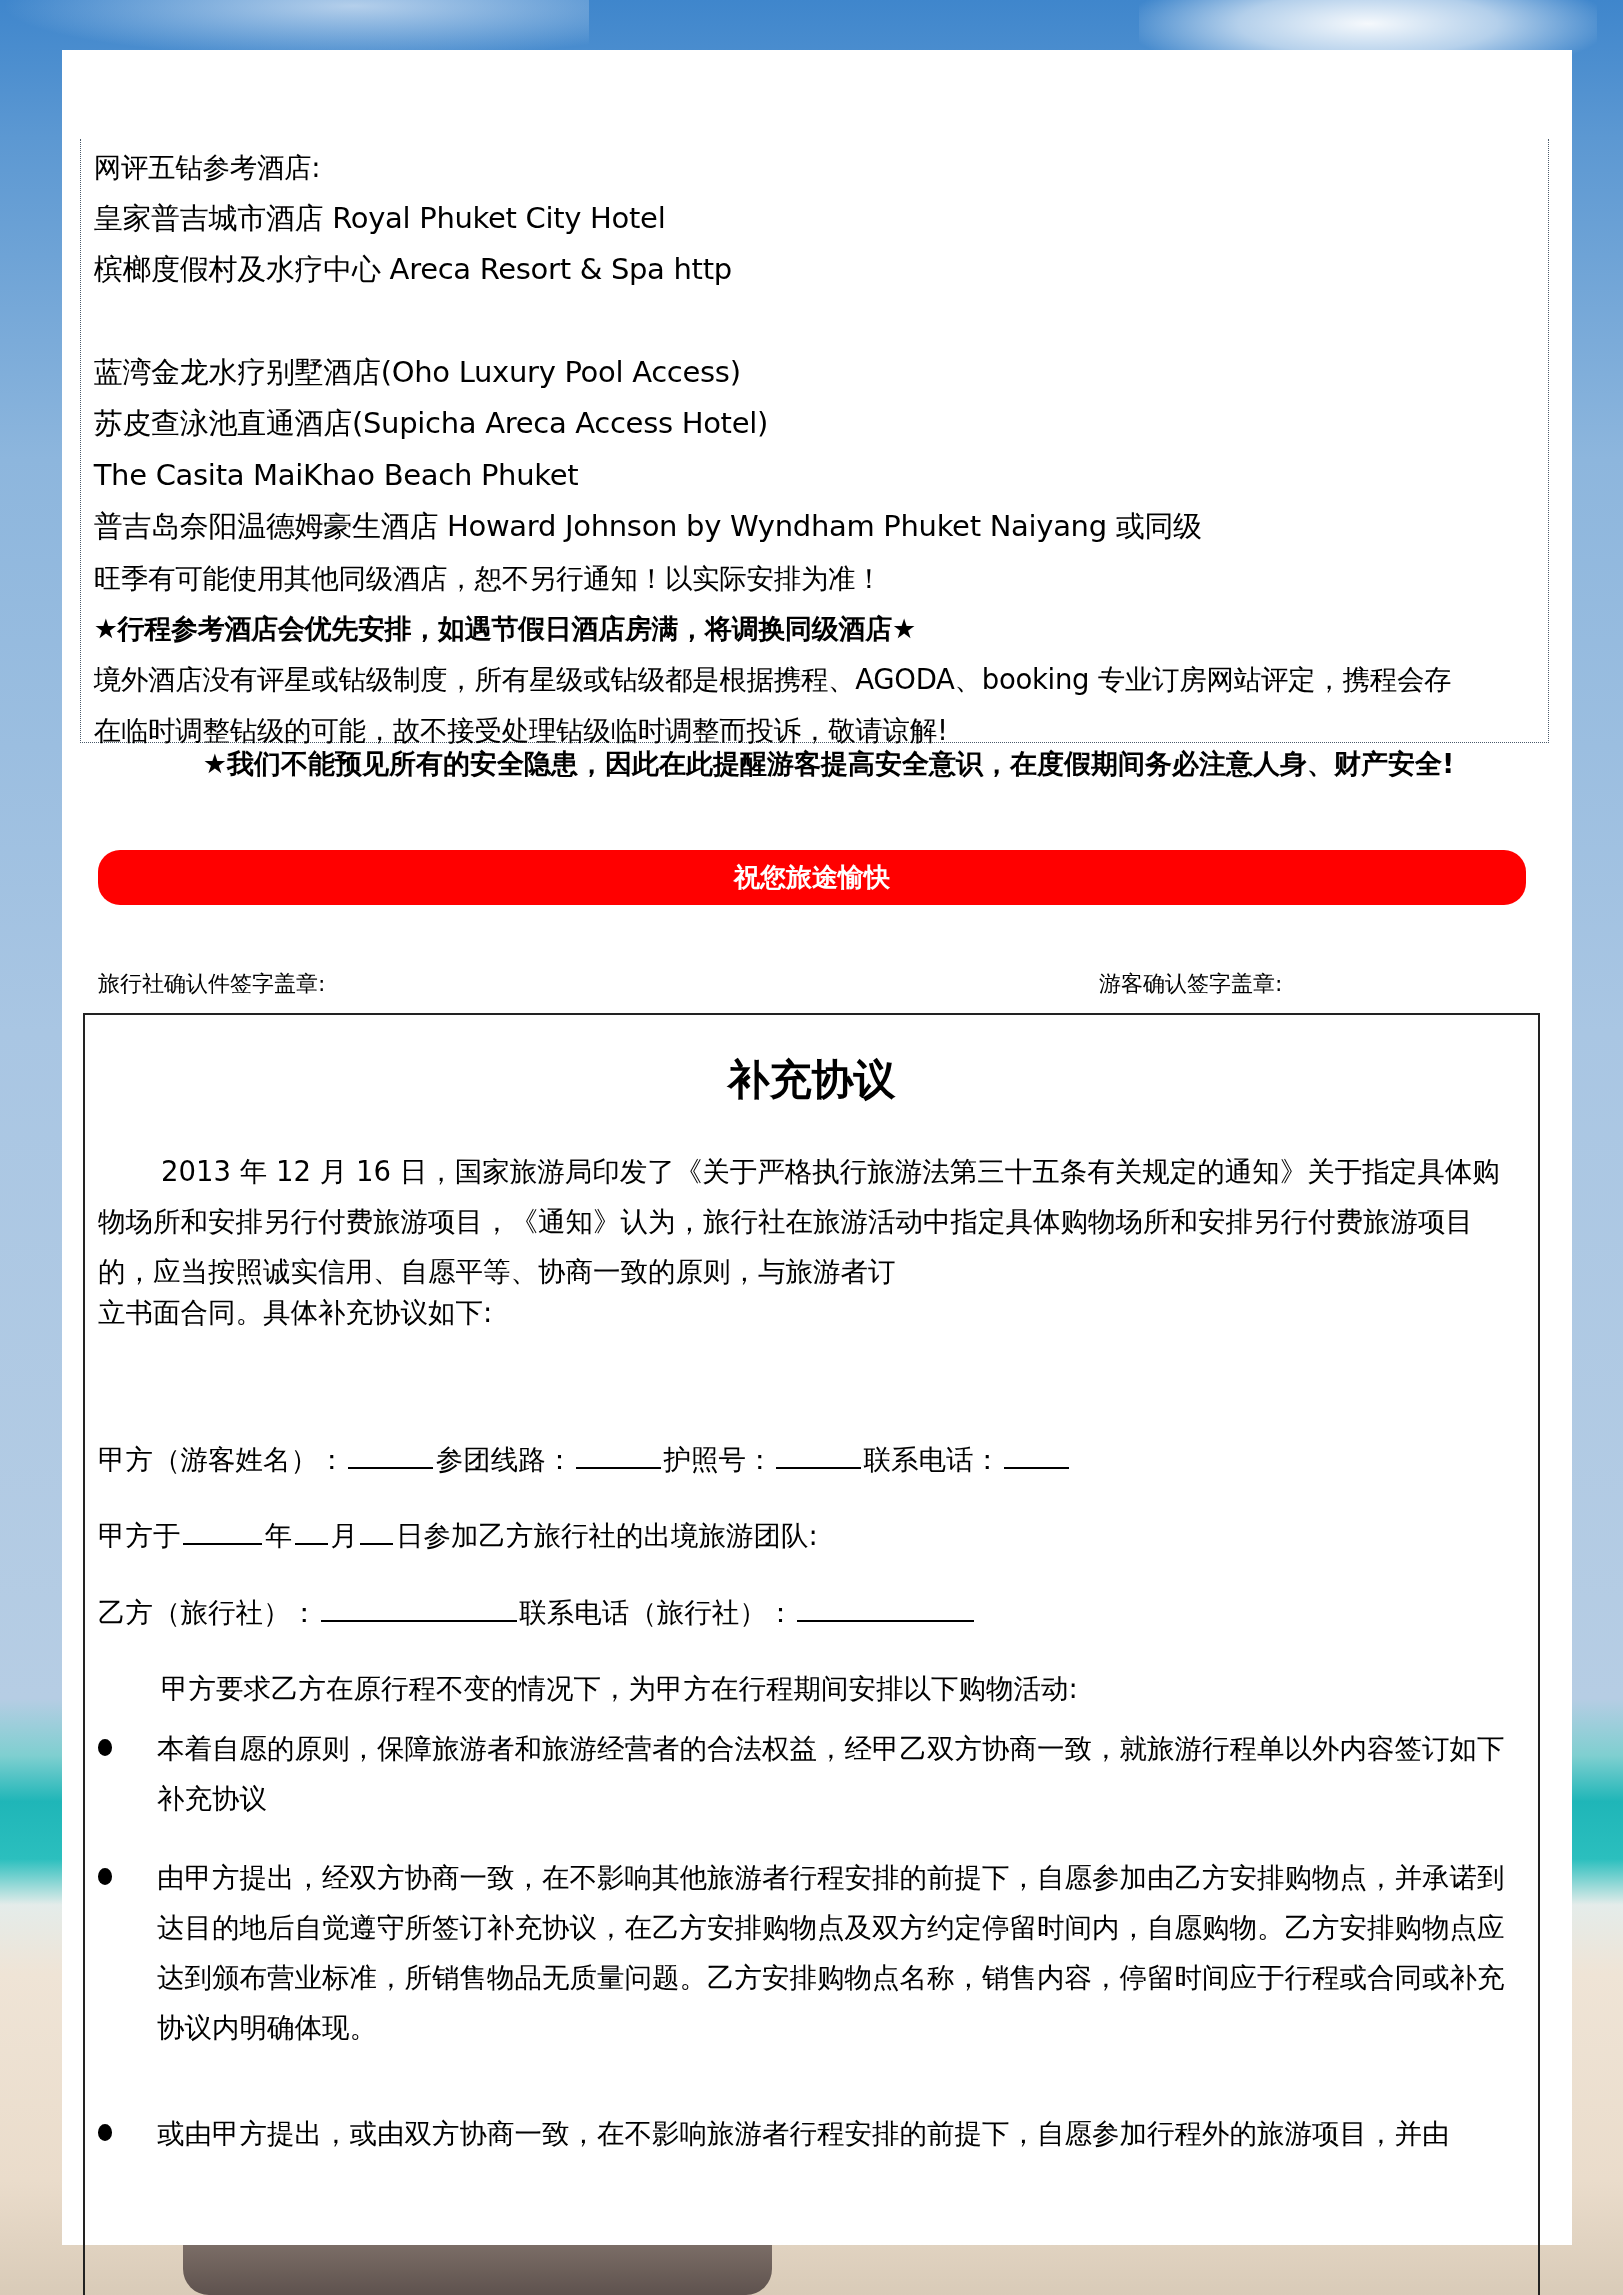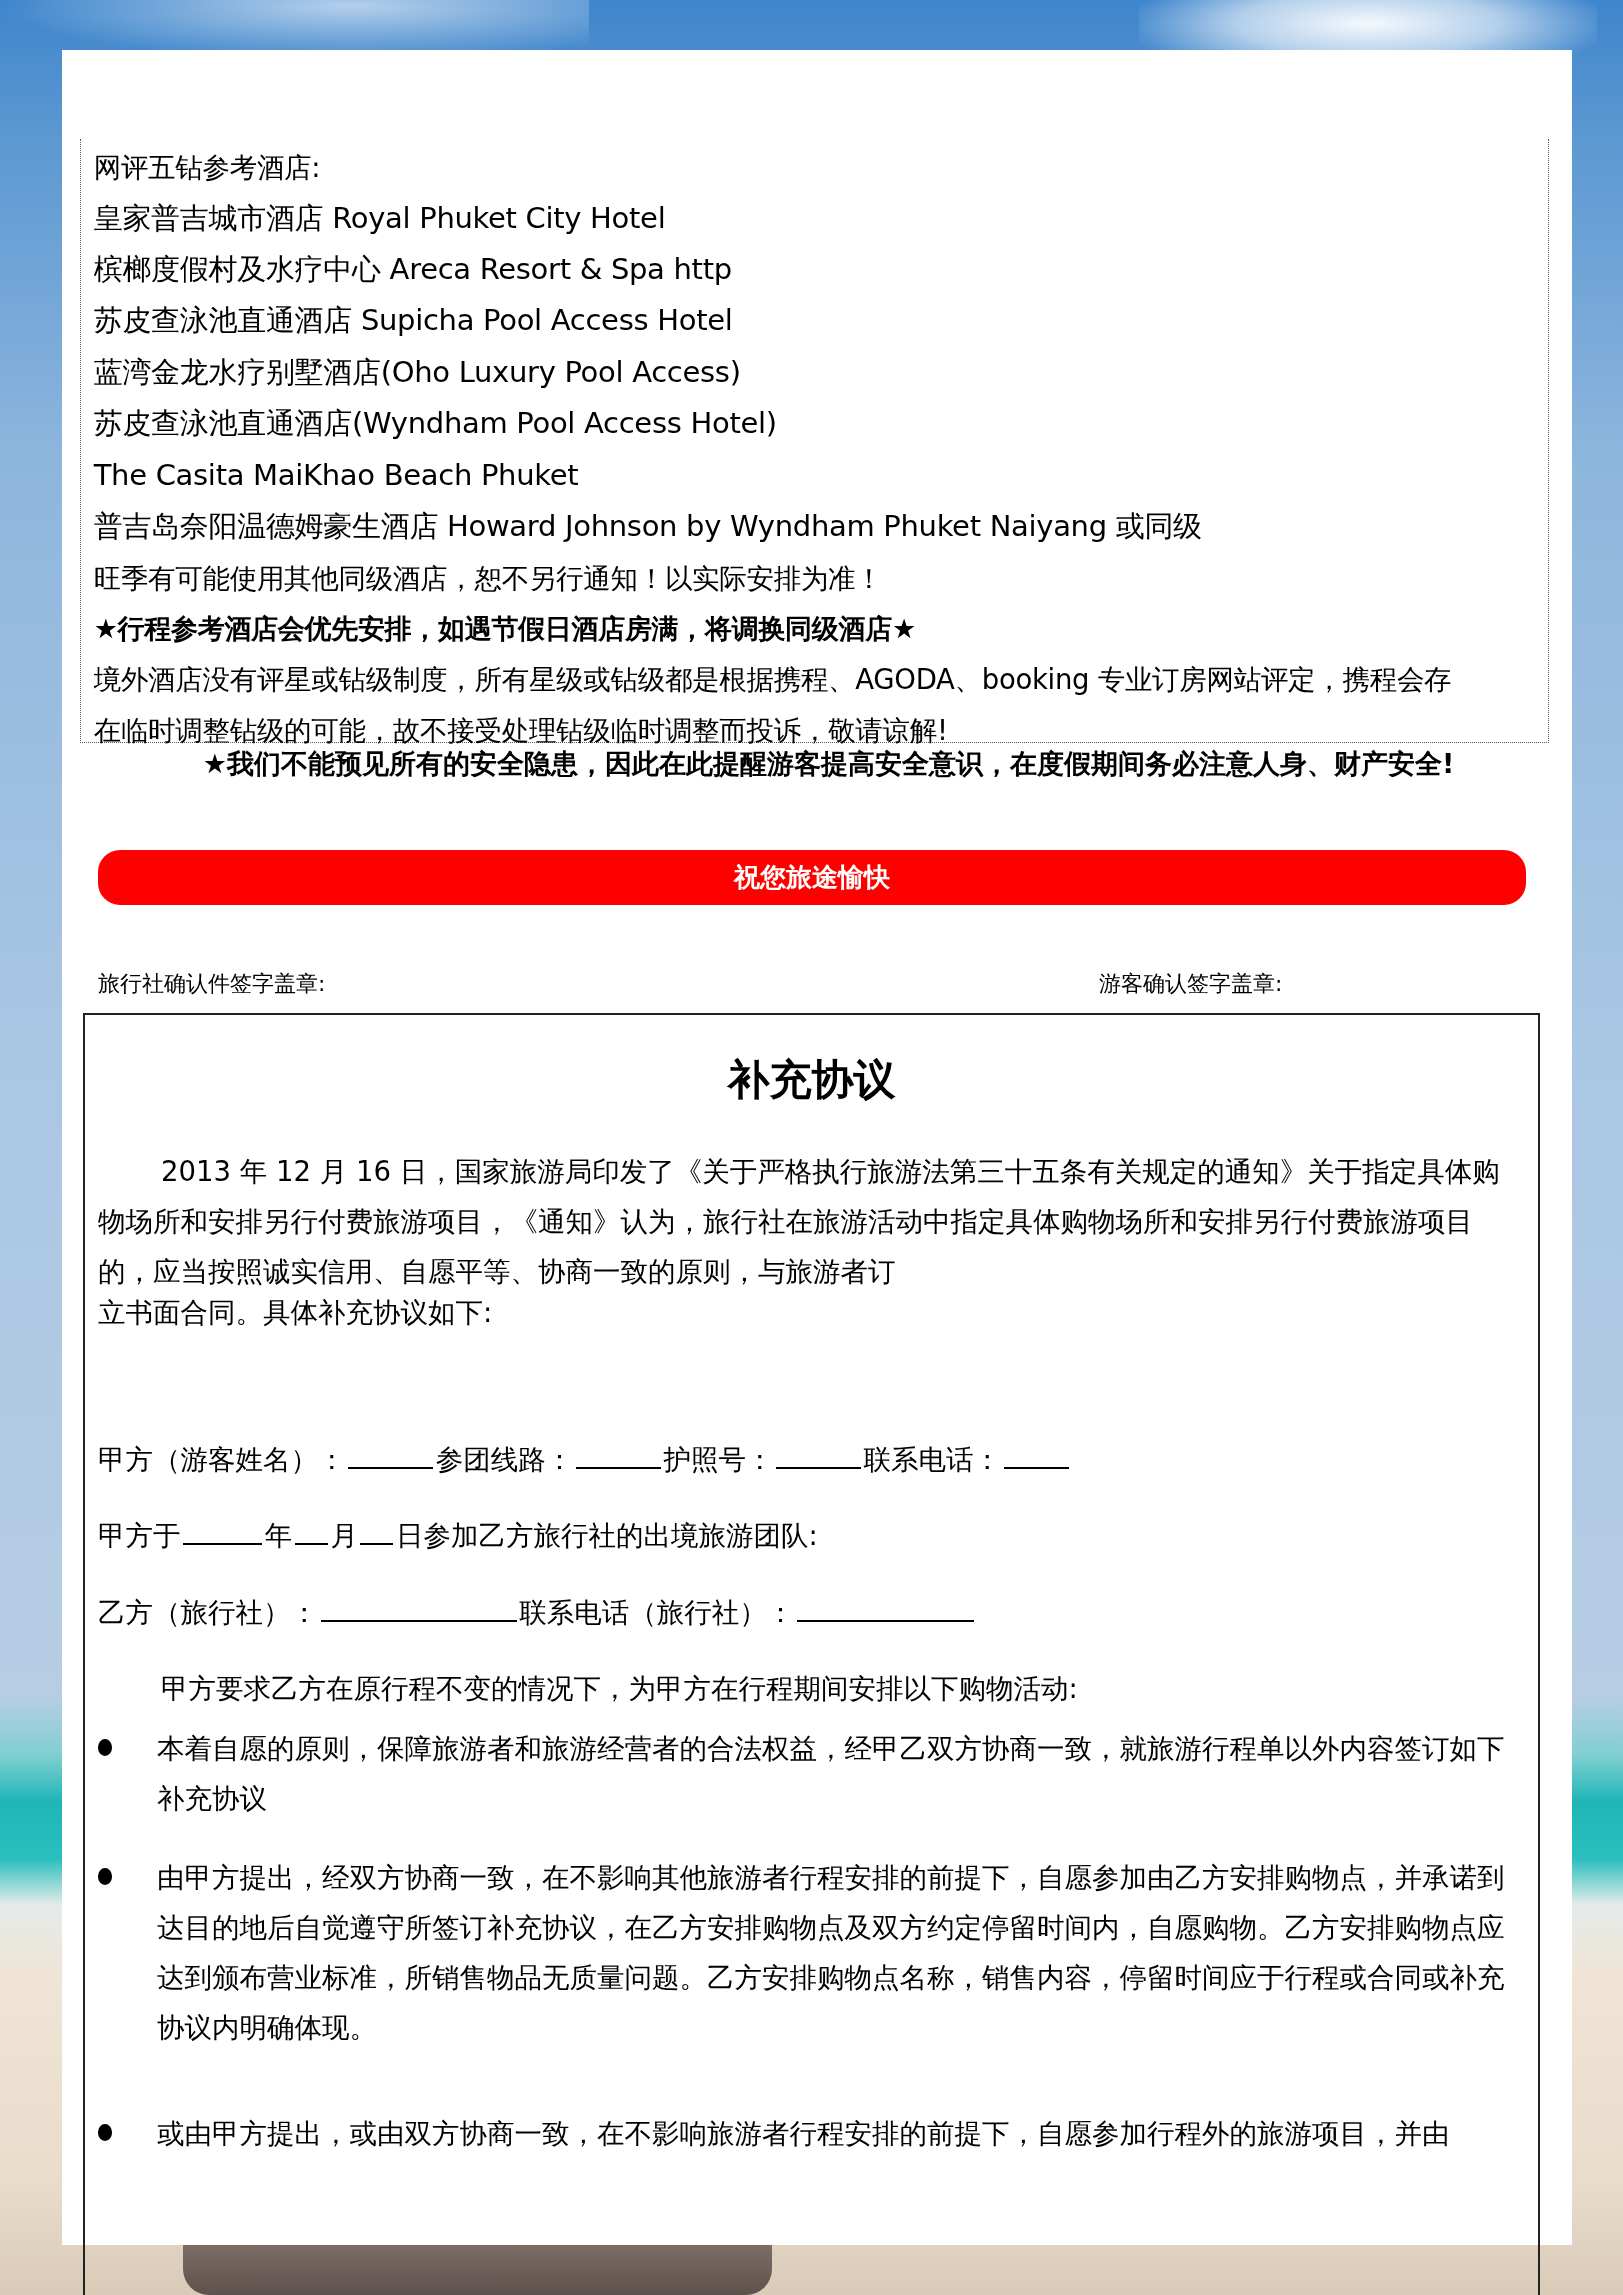--- a/index.html
+++ b/index.html
@@ -74,23 +74,22 @@
 <div class="cloud-b"></div>
 <div class="cloud-a"></div>
 <div class="rock"></div>
 
 <div class="panel">
 
   <div class="hotel-box">
     <div class="line small" style="top:9.2px">网评五钻参考酒店:</div>
     <div class="line" style="top:60px">皇家普吉城市酒店 Royal Phuket City Hotel</div>
     <div class="line" style="top:111px">槟榔度假村及水疗中心 Areca Resort &amp; Spa http</div>
-    <div class="line" style="top:162px">苏皮查泳池直通酒店 Supicha Pool Access Hotel</div>
     <div class="line" style="top:214px">蓝湾金龙水疗别墅酒店(Oho Luxury Pool Access)</div>
-    <div class="line" style="top:265px">苏皮查泳池直通酒店(Wyndham Pool Access Hotel)</div>
+    <div class="line" style="top:265px">苏皮查泳池直通酒店(Supicha Areca Access Hotel)</div>
     <div class="line" style="top:317px">The Casita MaiKhao Beach Phuket</div>
     <div class="line" style="top:368px">普吉岛奈阳温德姆豪生酒店 Howard Johnson by Wyndham Phuket Naiyang 或同级</div>
     <div class="line small" style="top:420px">旺季有可能使用其他同级酒店，恕不另行通知！以实际安排为准！</div>
     <div class="line bold" style="top:470px">★行程参考酒店会优先安排，如遇节假日酒店房满，将调换同级酒店★</div>
     <div class="line small" style="top:521px">境外酒店没有评星或钻级制度，所有星级或钻级都是根据携程、AGODA、booking 专业订房网站评定，携程会存</div>
     <div class="line small" style="top:572px">在临时调整钻级的可能，故不接受处理钻级临时调整而投诉，敬请谅解!</div>
   </div>
 
   <div class="safety">★我们不能预见所有的安全隐患，因此在此提醒游客提高安全意识，在度假期间务必注意人身、财产安全!</div>
 

